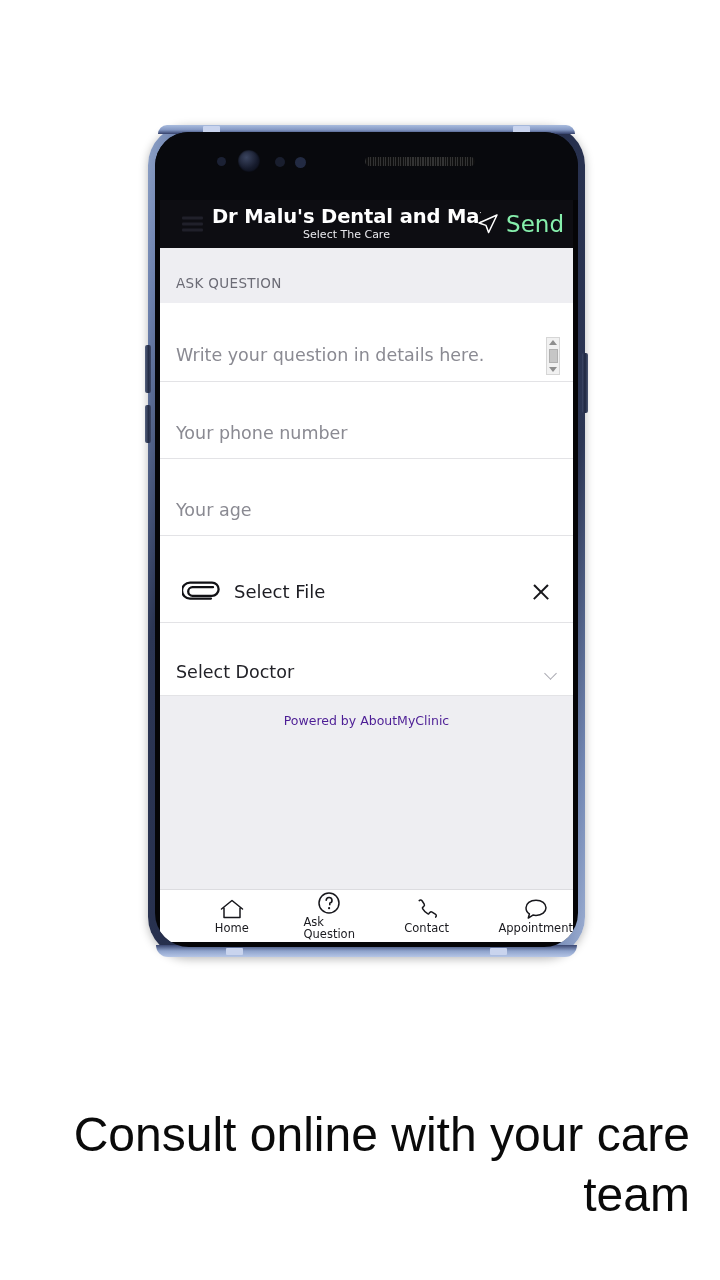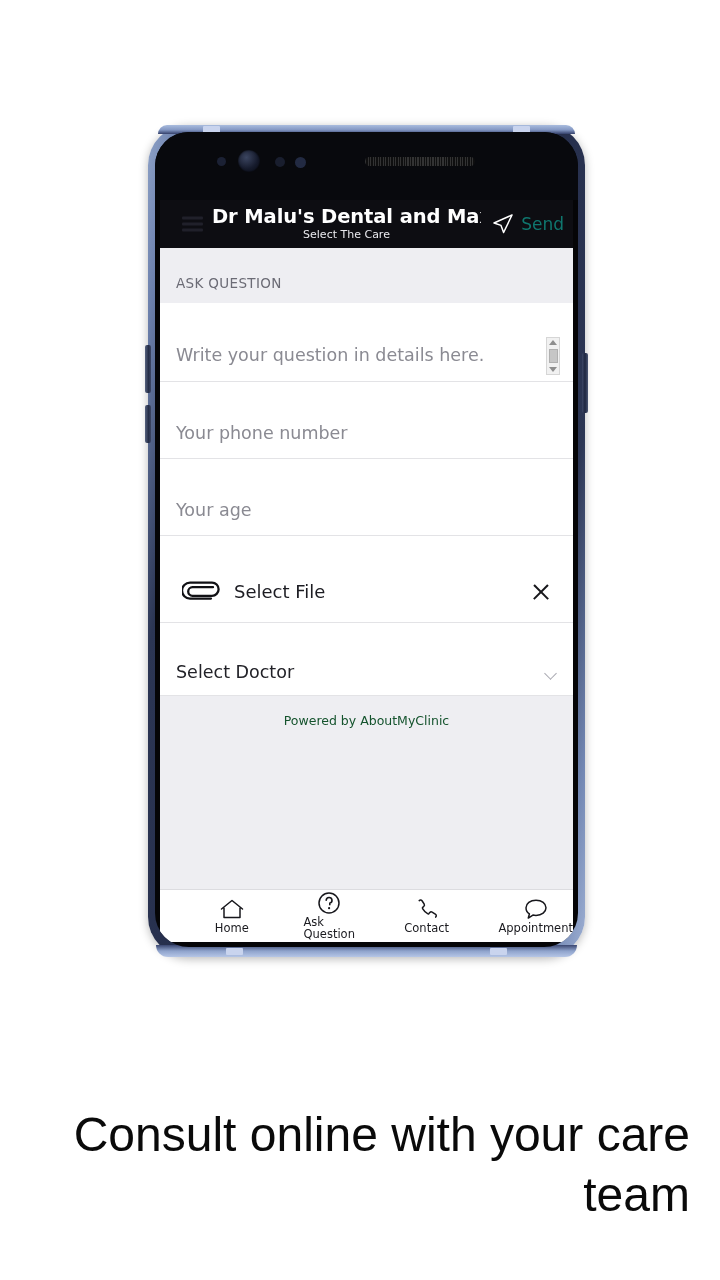--- a/index.html
+++ b/index.html
@@ -179,22 +179,22 @@
 
   .send-btn {
     position: absolute;
     right: 9px; top: 50%;
     transform: translateY(-50%);
     display: flex;
     align-items: center;
     gap: 6px;
   }
   .send-label {
-    color: #0f766e;
-    font-size: 17px;
+    color: #86efac;
+    font-size: 23px;
     line-height: 1;
     text-align: right;
   }
 
   
   .section-band {
     flex: 0 0 auto;
     height: 55px;
     background: #eeeef2;
     display: flex;
@@ -289,21 +289,21 @@
     width: 20px; height: 2.3px;
     background: #16161a;
   }
   .close-x::before { transform: rotate(45deg); }
   .close-x::after  { transform: rotate(-45deg); }
 
   
   .powered {
     flex: 0 0 auto;
     text-align: center;
-    color: #14532d;
+    color: #4c1d95;
     font-size: 12.5px;
     padding: 17px 0 0 0;
     background: #eeeef2;
   }
 
   .spacer { flex: 1 1 auto; background: #eeeef2; }
 
   
   .bottomnav {
     flex: 0 0 auto;

